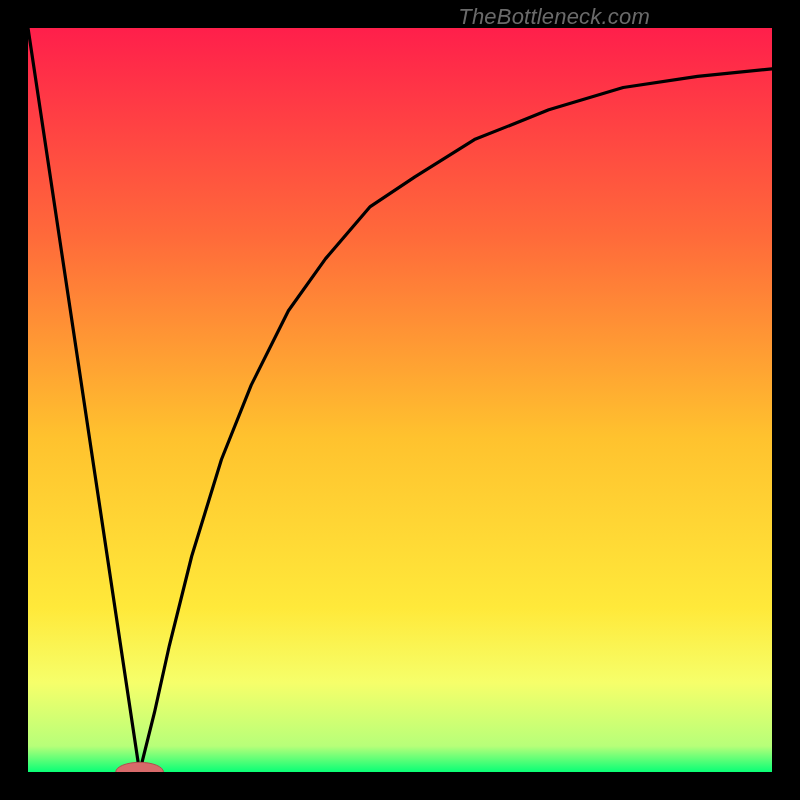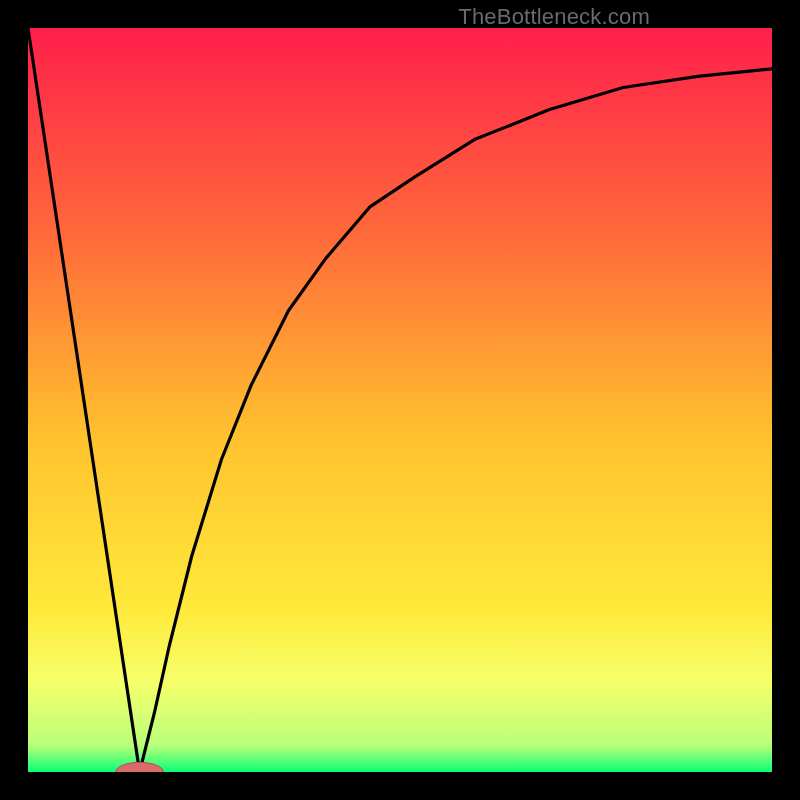--- a/index.html
+++ b/index.html
@@ -9,20 +9,21 @@
     height: 800px;
     overflow: hidden;
     background: #000;
     font-family: Arial, Helvetica, sans-serif;
   }
   .frame {
     position: relative;
     width: 660px;
     height: 800px;
     background: #000;
+    font-style: italic;
   }
   .plot-area {
     position: absolute;
     left: 28px;
     top: 28px;
     width: 744px;
     height: 744px;
     
   }
   .watermark {

